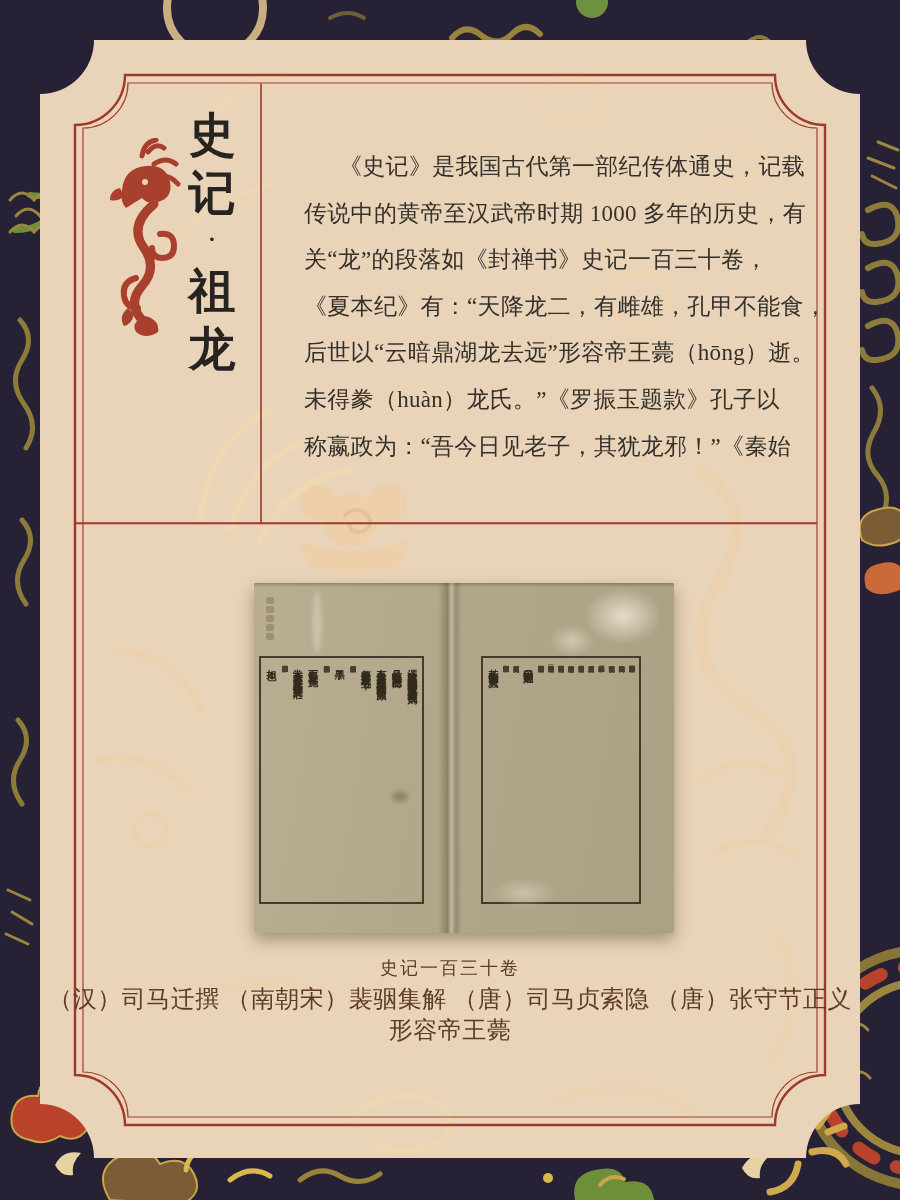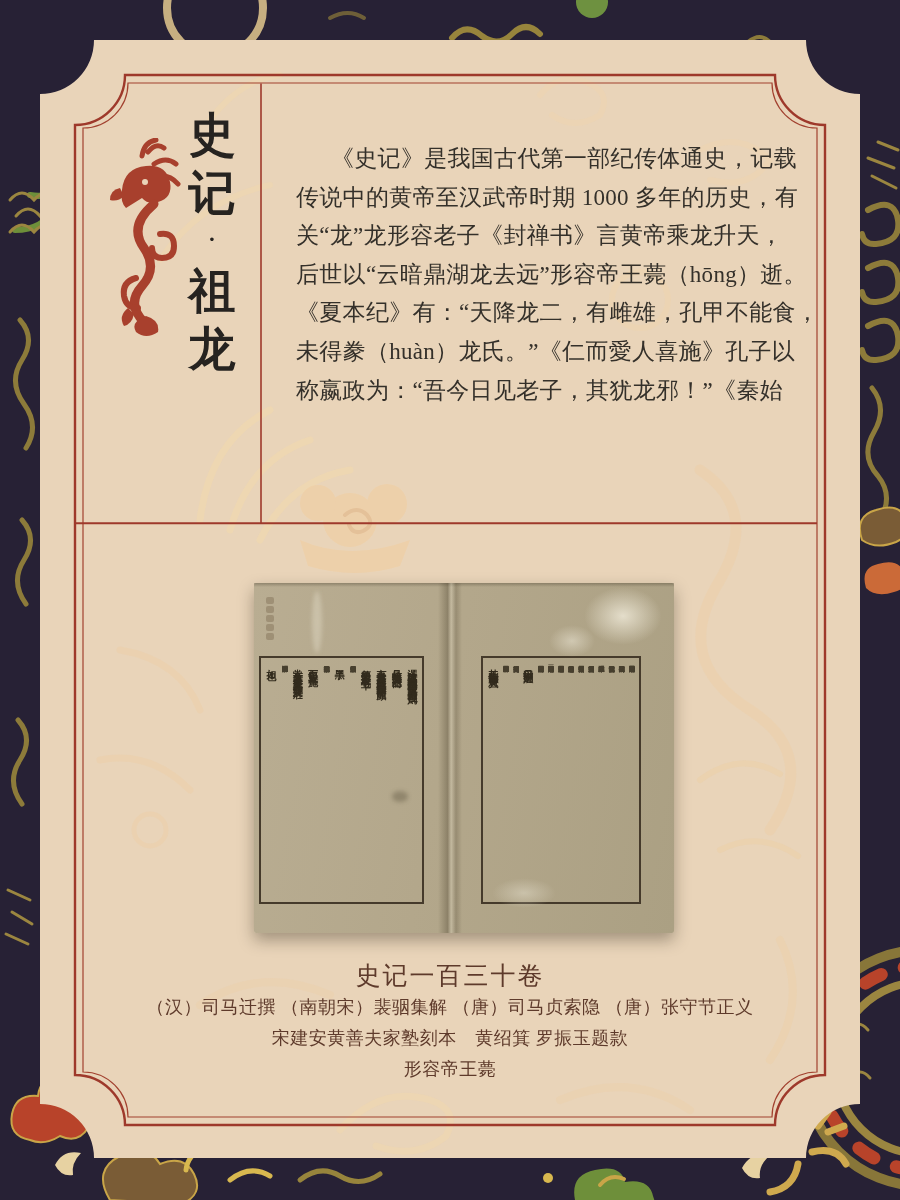--- a/index.html
+++ b/index.html
@@ -9,21 +9,21 @@
   
   .ornament{position:absolute;left:108px;top:138px;width:78px;height:200px;}
   
   .title-col{position:absolute;left:184px;top:110px;width:56px;display:flex;flex-direction:column;
              align-items:center;color:#262320;}
   .title-col .ch{font-size:47px;font-weight:600;line-height:50px;}
   .title-col .ch.dot{font-size:22px;line-height:26px;margin:6px 0;}
   .title-col .ch + .ch{margin-top:8px;}
   
   .article{position:absolute;left:296px;top:140px;width:520px;color:#34302a;}
-  .article p{margin:0;font-size:23px;line-height:38.6px;letter-spacing:.3px;white-space:nowrap;}
+  .article p{margin:8px;font-size:23px;line-height:38.6px;letter-spacing:.3px;white-space:nowrap;}
   .article p.indent{text-indent:35px;}
   
   .book{position:absolute;left:254px;top:583px;width:420px;height:350px;
         background:linear-gradient(100deg,#b9ad92 0%,#b3a78b 45%,#aba083 100%);
         box-shadow:0 7px 16px rgba(30,22,12,.35);border-radius:2px;}
   .book .fold{position:absolute;left:184px;top:0;width:24px;height:100%;
         background:linear-gradient(90deg,rgba(70,60,40,0) 0%,rgba(70,60,40,.35) 40%,rgba(245,240,220,.25) 55%,rgba(70,60,40,.25) 75%,rgba(70,60,40,0) 100%);}
   .book .page-edge{position:absolute;left:0;top:0;width:100%;height:4px;
         background:linear-gradient(180deg,rgba(50,40,25,.3),rgba(50,40,25,0));}
   .tblock{position:absolute;top:73px;height:248px;border:2px solid #453a2b;
@@ -39,22 +39,22 @@
           background:rgba(90,70,45,.55);filter:blur(.7px);}
   .stain{position:absolute;border-radius:50%;pointer-events:none;}
   .st1{left:330px;top:4px;width:78px;height:58px;background:radial-gradient(ellipse,rgba(234,228,210,.9),rgba(234,228,210,0) 70%);}
   .st2{left:295px;top:42px;width:46px;height:32px;background:radial-gradient(ellipse,rgba(230,224,206,.6),rgba(230,224,206,0) 70%);}
   .st3{left:58px;top:8px;width:10px;height:62px;background:rgba(226,220,200,.45);filter:blur(2px);}
   .st4{left:138px;top:208px;width:16px;height:11px;background:rgba(55,45,30,.28);filter:blur(2px);}
   .st5{left:238px;top:295px;width:64px;height:30px;background:radial-gradient(ellipse,rgba(228,222,204,.5),rgba(228,222,204,0) 70%);}
   
   .caption{position:absolute;left:0;top:952px;width:900px;text-align:center;color:#5e3a2b;}
   .caption p{margin:0;}
-  .caption .c1{font-size:25px;line-height:32px;letter-spacing:2px;margin-top:8px;}
-  .caption .c2,.caption .c3,.caption .c4{font-size:18px;line-height:31px;letter-spacing:.5px;}
+  .caption .c1{font-size:18px;line-height:32px;letter-spacing:2px;}
+  .caption .c2,.caption .c3,.caption .c4{font-size:24px;line-height:31px;letter-spacing:.5px;}
 </style>
 </head>
 <body>
 
 <div class="page">
 
   <svg class="bg" width="900" height="1200" viewBox="0 0 900 1200">
     <rect x="0" y="0" width="900" height="1200" fill="#272135"></rect>
 
     <g fill="none" stroke-linecap="round">
@@ -156,24 +156,24 @@
     <span class="ch">史</span>
     <span class="ch">记</span>
     <span class="ch dot">·</span>
     <span class="ch">祖</span>
     <span class="ch">龙</span>
   </div>
 
   <div class="article">
     <p class="indent">《史记》是我国古代第一部纪传体通史，记载</p>
     <p>传说中的黄帝至汉武帝时期 1000 多年的历史，有</p>
-    <p>关“龙”龙形容老子《封禅书》言黄帝乘龙升天，</p>
+    <p>关“龙”的段落如《封禅书》史记一百三十卷，</p>
+    <p>《夏本纪》有：“天降龙二，有雌雄，孔甲不能食，</p>
     <p>后世以“云暗鼎湖龙去远”形容帝王薨（hōng）逝。</p>
-    <p>《夏本纪》有：“天降龙二，有雌雄，孔甲不能食，</p>
-    <p>未得豢（huàn）龙氏。”《仁而愛人喜施》孔子以</p>
+    <p>未得豢（huàn）龙氏。”《罗振玉题款》孔子以</p>
     <p>称嬴政为：“吾今日见老子，其犹龙邪！”《秦始</p>
   </div>
 
   <div class="book">
     <div class="page-edge"></div>
     <div class="fold"></div>
     <div class="slip">
         <i></i>
         <i></i>
         <i></i>
@@ -215,17 +215,16 @@
     <div class="stain st1"></div>
     <div class="stain st2"></div>
     <div class="stain st3"></div>
     <div class="stain st4"></div>
     <div class="stain st5"></div>
   </div>
 
   <div class="caption">
     <p class="c1">史记一百三十卷</p>
     <p class="c2">（汉）司马迁撰 （南朝宋）裴骃集解 （唐）司马贞索隐 （唐）张守节正义</p>
-    <p class="c3">宋建安黄善夫家塾刻本　黄绍箕 罗振玉题款</p>
     <p class="c4">形容帝王薨</p>
   </div>
 
 </div>
 
 </body></html>

